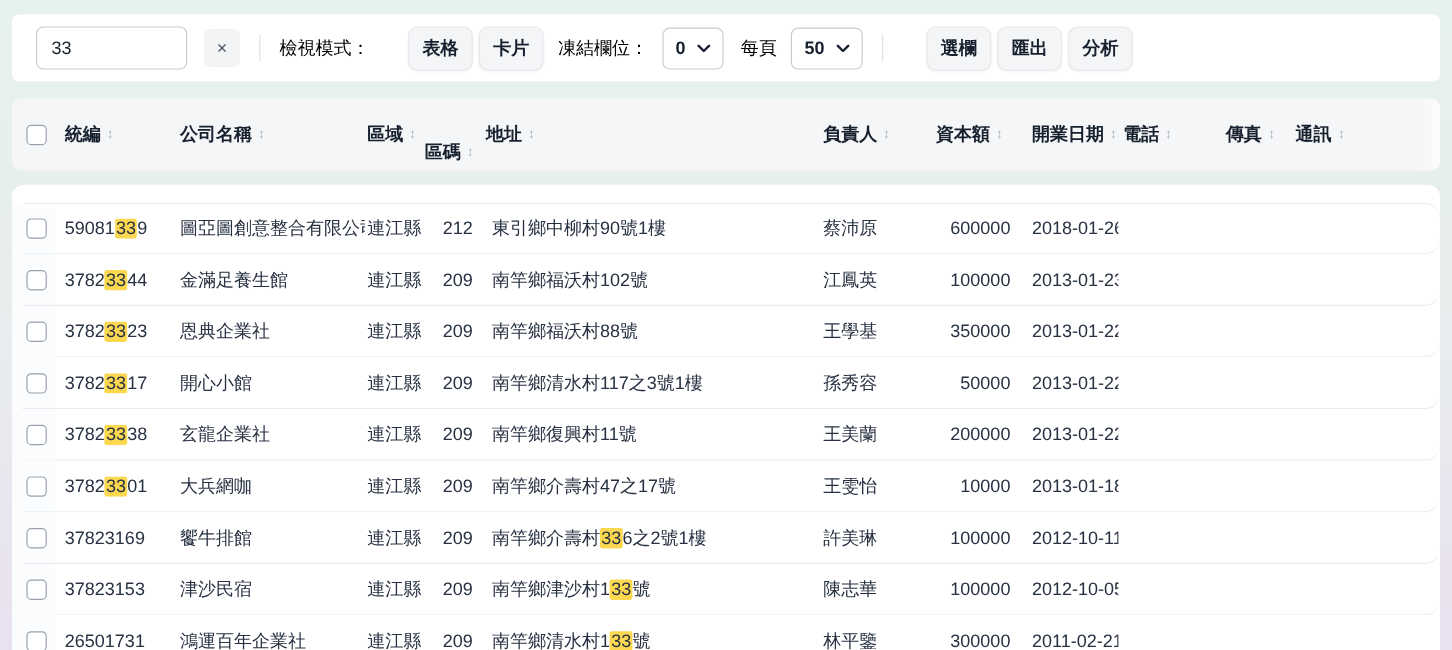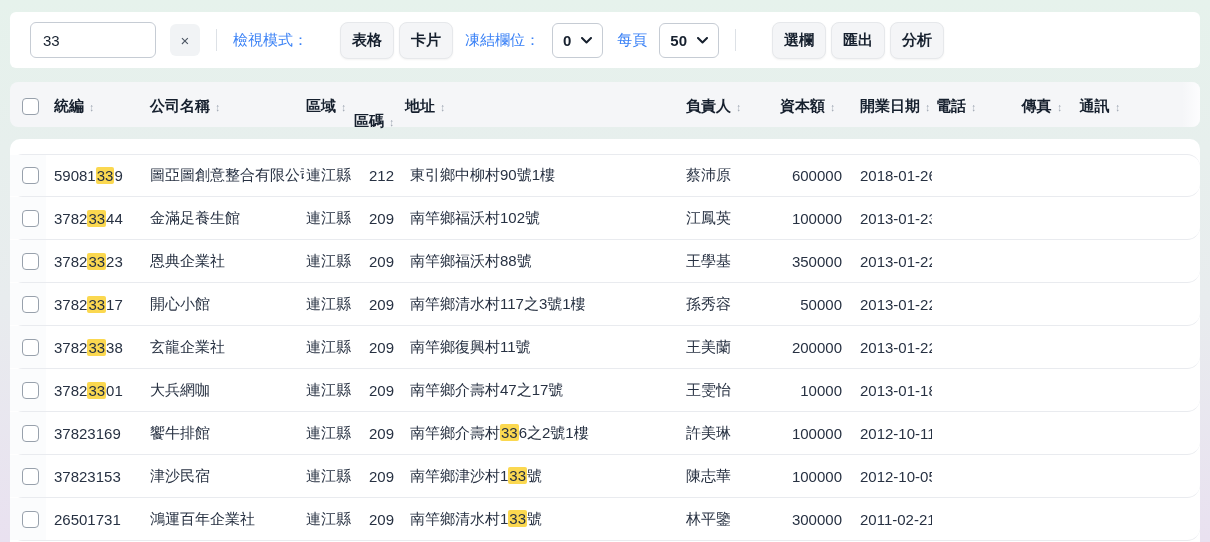--- a/index.html
+++ b/index.html
@@ -18,21 +18,21 @@
     width:100px;height:34px;border:1px solid #c6ccd4;border-radius:6px;
     padding:0 12px;font-size:15px;color:#16202e;outline:none;
     font-family:inherit;
   }
   .clear-btn{
     width:30px;height:32px;margin-left:14px;border:none;border-radius:6px;
     background:#f1f3f5;color:#4b5563;font-size:15px;line-height:1;cursor:pointer;
     display:flex;align-items:center;justify-content:center;
   }
   .v-divider{width:1px;height:22px;background:#dde1e6;margin:0 16px;}
-  .tb-label{font-size:15px;color:#3b82f6;white-space:nowrap;}
+  .tb-label{font-size:15px;color:#000000;white-space:nowrap;}
   .btn{
     background:#f4f5f7;border:1px solid #e6e8eb;border-radius:8px;
     padding:8px 11px;font-size:15px;font-weight:700;color:#16202e;cursor:pointer;
     box-shadow:0 1px 2px rgba(0,0,0,.05);white-space:nowrap;font-family:inherit;margin-left:20px;
   }
   .btn + .btn{margin-left:5px;}
   .view-group{display:flex;margin-left:12px;}
   .select{
     height:33px;background:#fff;border:1px solid #c6ccd4;border-radius:6px;
     display:inline-flex;align-items:center;gap:10px;padding:0 10px;
@@ -41,21 +41,21 @@
   .chev{display:inline-block;}
   
   .grid{
     display:grid;
     grid-template-columns:36px 98px 160px 48px 48px 276px 100px 80px 76px 76px 58px 58px;
     align-items:center;
     border-radius:13px;
   }
   .head-strip{
     position:relative;
-    margin:14px 10px 0 10px;height:45px;background:#f5f6f8;border-radius:8px;
+    margin:14px 10px 0 10px;height:60px;background:#f5f6f8;border-radius:8px;
     font-size:15px;font-weight:700;color:#16202e;
   }
   .head-strip::after{
     content:"";position:absolute;top:0;right:0;width:18px;height:100%;
     background:linear-gradient(to right,rgba(253,253,254,0),rgba(253,253,254,.95));
     border-radius:0 8px 8px 0;pointer-events:none;
   }
   .hcell{display:flex;align-items:center;gap:5px;white-space:nowrap;cursor:pointer;}
   .sort{font-size:11px;color:#9aa3af;font-weight:400;transform:scaleX(.8);}
   .h-id{padding-left:8px;}

